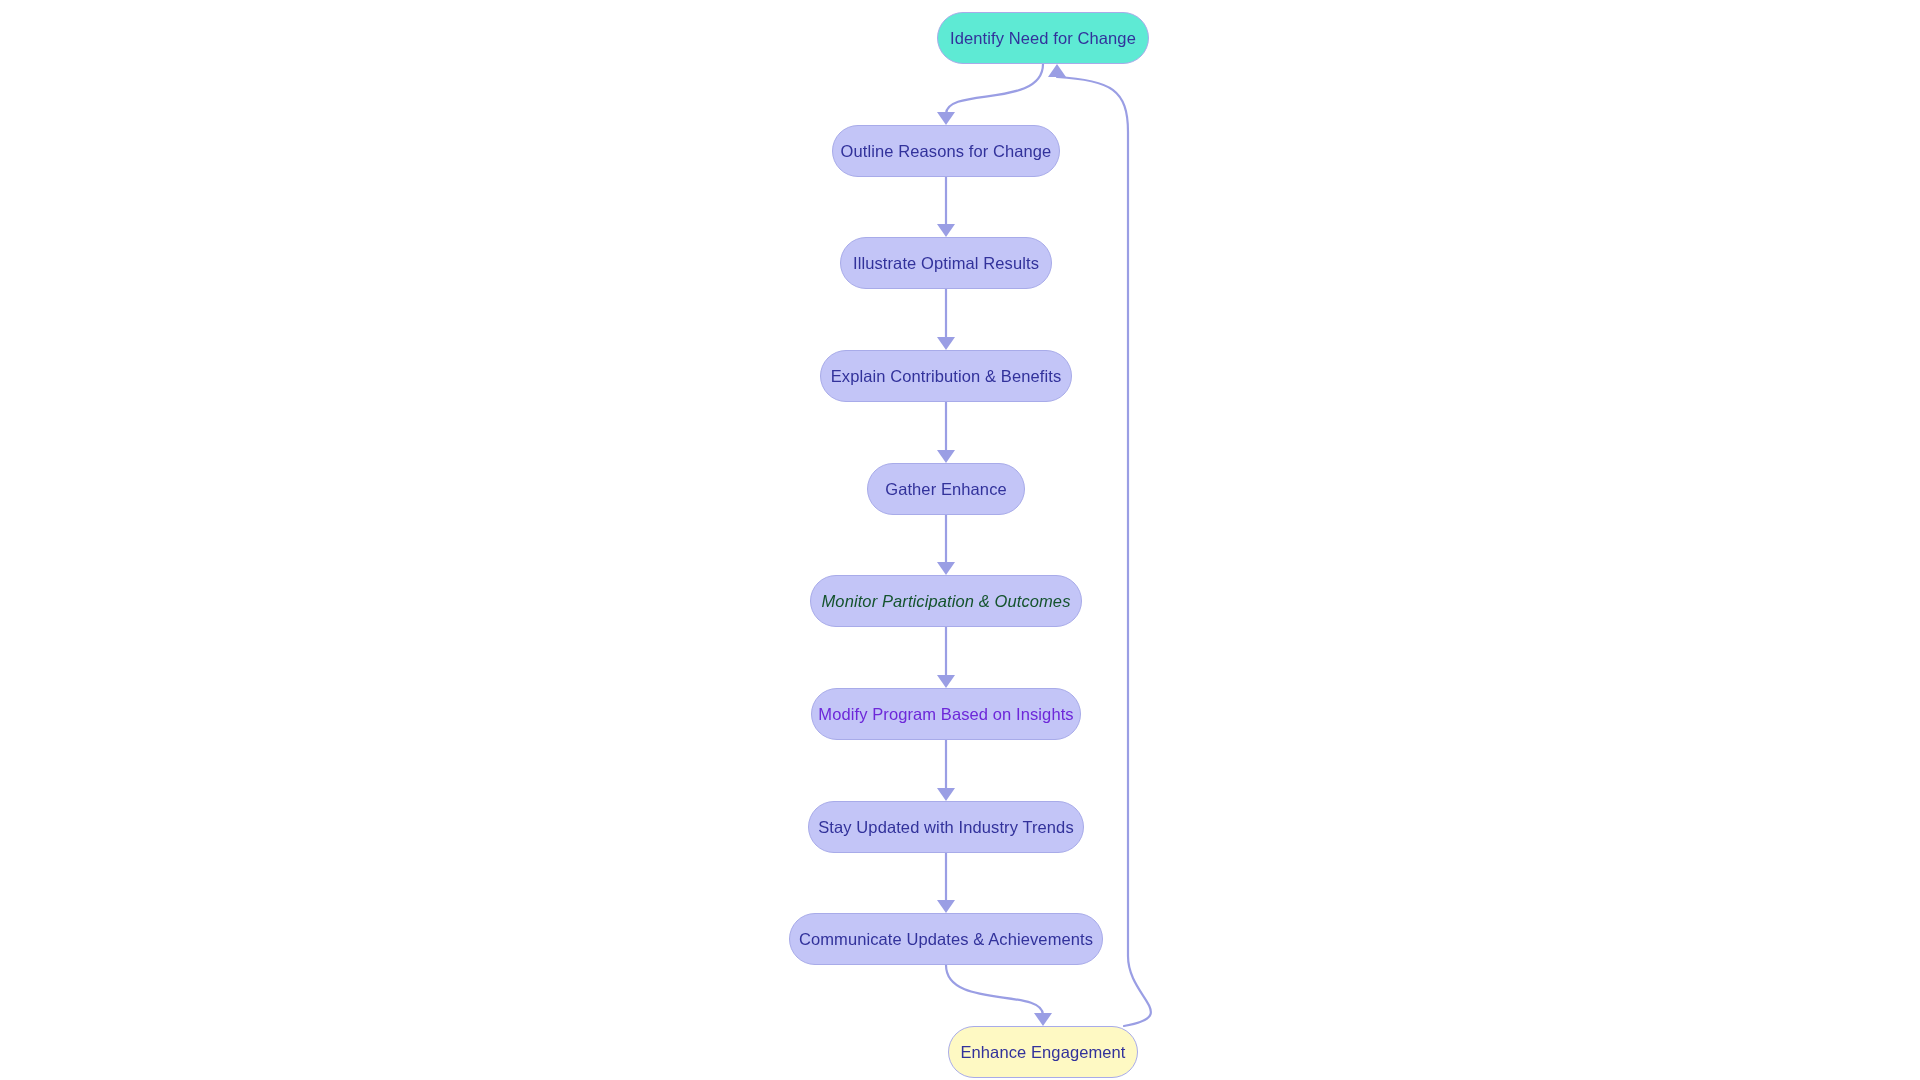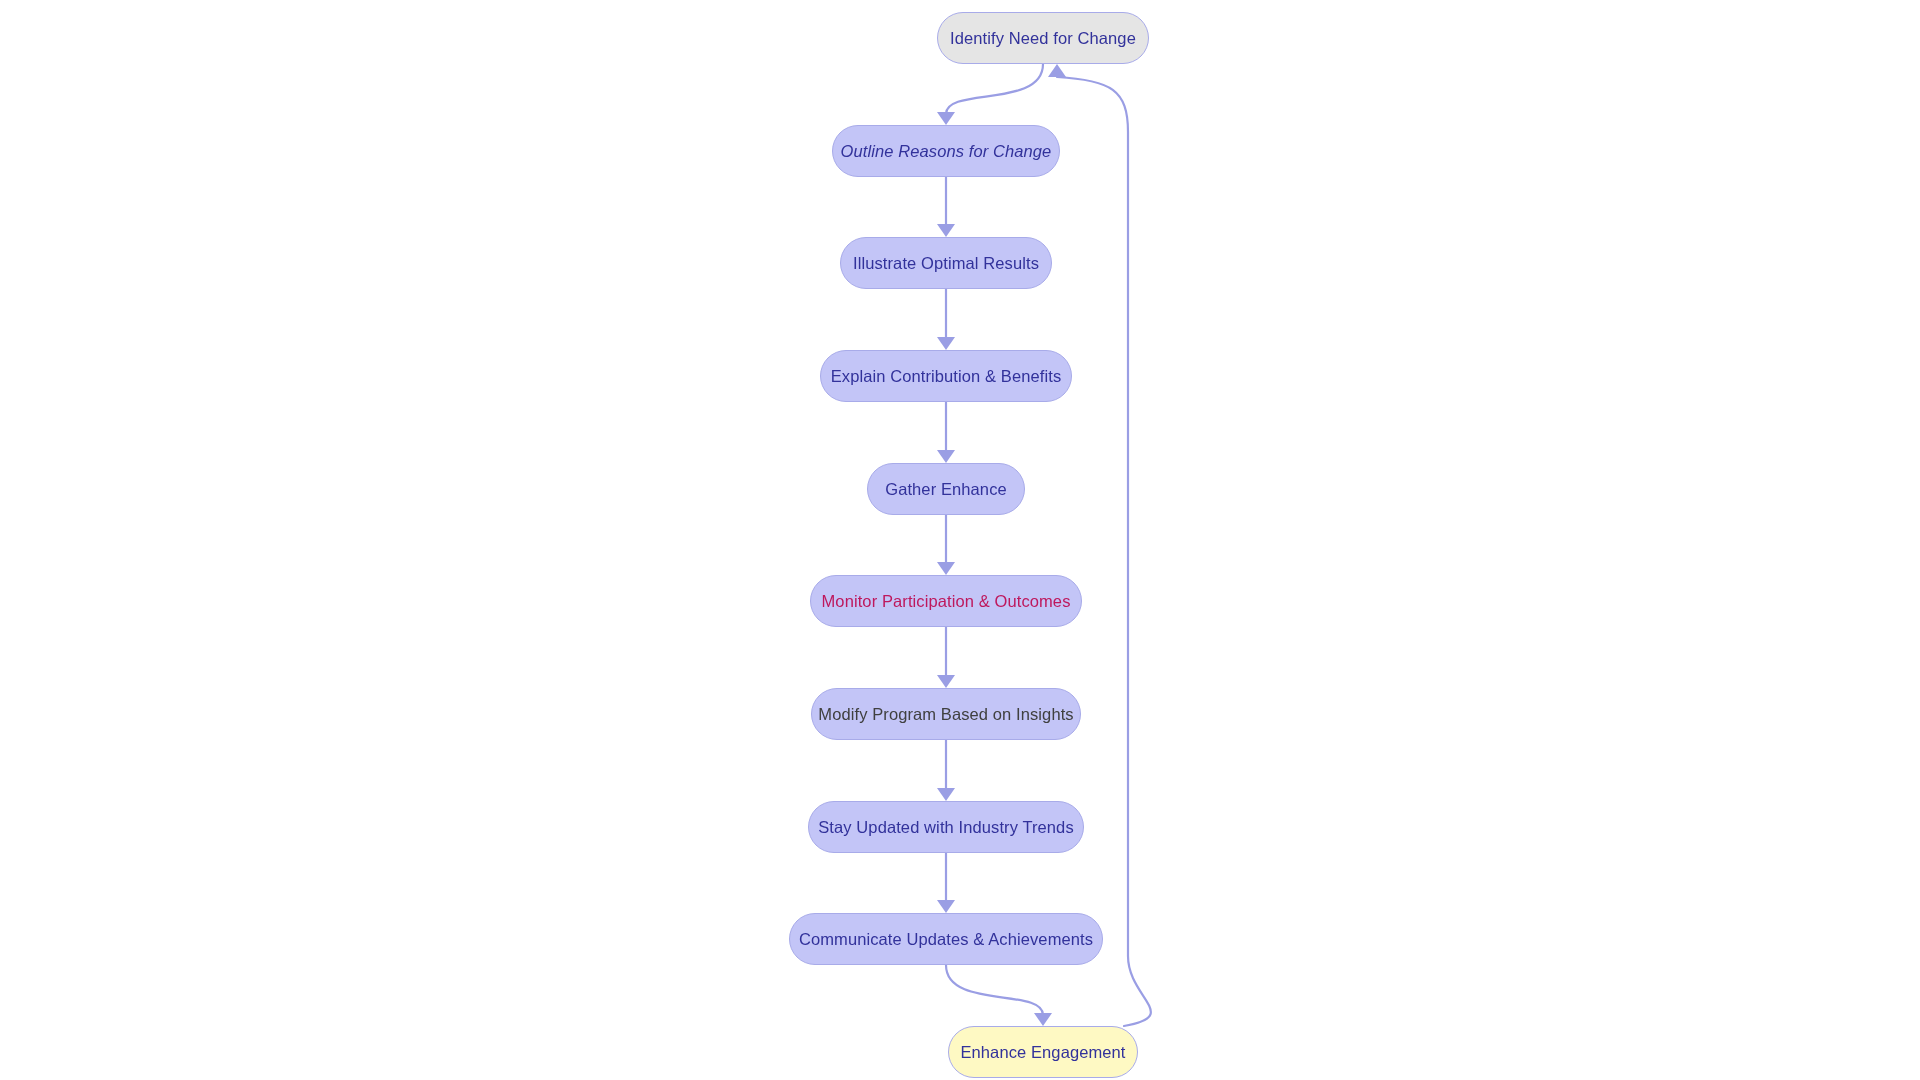--- a/index.html
+++ b/index.html
@@ -81,40 +81,40 @@
       <polygon points="937,788 955,788 946,801" fill="#9a9ee4"></polygon>
       <path d="M 946 853 L 946 902" fill="none" stroke="#9a9ee4" stroke-width="2.2" stroke-linecap="round"></path>
       <polygon points="937,900 955,900 946,913" fill="#9a9ee4"></polygon>
       <path d="M 946 965 C 946 1009.5, 1043 987.5, 1043 1015" fill="none" stroke="#9a9ee4" stroke-width="2.2" stroke-linecap="round"></path>
       <polygon points="1034,1013 1052,1013 1043,1026" fill="#9a9ee4"></polygon>
       <path d="M 1124 1026 C 1182 1016, 1128 998, 1128 956 L 1128 132 C 1128 90, 1111 80, 1057 77" fill="none" stroke="#9a9ee4" stroke-width="2.2" stroke-linecap="round"></path>
       <polygon points="1048,77 1066,77 1057,64" fill="#9a9ee4"></polygon>
     </svg>
 
   <div id="node-layer">
-      <div class="node" style="left: 1043px; top: 38px; width: 212px; background: #e5e5e5; border-color: rgb(168, 171, 233);">
+      <div class="node" style="left: 1043px; top: 38px; width: 212px; background: #5eead4; border-color: rgb(168, 171, 233);">
         <span class="node-label" style="color: rgb(50, 50, 155);">Identify Need for Change</span>
       </div>
       <div class="node" style="left: 946px; top: 151px; width: 228px; background: rgb(195, 197, 247); border-color: rgb(168, 171, 233);">
-        <span class="node-label" style="color: rgb(50, 50, 155); font-style: italic;">Outline Reasons for Change</span>
+        <span class="node-label" style="color: rgb(50, 50, 155);">Outline Reasons for Change</span>
       </div>
       <div class="node" style="left: 946px; top: 376px; width: 252px; background: rgb(195, 197, 247); border-color: rgb(168, 171, 233);">
         <span class="node-label" style="color: rgb(50, 50, 155);">Explain Contribution &amp; Benefits</span>
       </div>
       <div class="node" style="left: 946px; top: 263px; width: 212px; background: rgb(195, 197, 247); border-color: rgb(168, 171, 233);">
         <span class="node-label" style="color: rgb(50, 50, 155);">Illustrate Optimal Results</span>
       </div>
       <div class="node" style="left: 946px; top: 489px; width: 158px; background: rgb(195, 197, 247); border-color: rgb(168, 171, 233);">
         <span class="node-label" style="color: rgb(50, 50, 155);">Gather Enhance</span>
       </div>
       <div class="node" style="left: 946px; top: 601px; width: 272px; background: rgb(195, 197, 247); border-color: rgb(168, 171, 233);">
-        <span class="node-label" style="color: #be185d;">Monitor Participation &amp; Outcomes</span>
+        <span class="node-label" style="color: #14532d; font-style: italic;">Monitor Participation &amp; Outcomes</span>
       </div>
       <div class="node" style="left: 946px; top: 714px; width: 270px; background: rgb(195, 197, 247); border-color: rgb(168, 171, 233);">
-        <span class="node-label" style="color: #404040;">Modify Program Based on Insights</span>
+        <span class="node-label" style="color: #6d28d9;">Modify Program Based on Insights</span>
       </div>
       <div class="node" style="left: 946px; top: 939px; width: 314px; background: rgb(195, 197, 247); border-color: rgb(168, 171, 233);">
         <span class="node-label" style="color: rgb(50, 50, 155);">Communicate Updates &amp; Achievements</span>
       </div>
       <div class="node" style="left: 946px; top: 827px; width: 276px; background: rgb(195, 197, 247); border-color: rgb(168, 171, 233);">
         <span class="node-label" style="color: rgb(50, 50, 155);">Stay Updated with Industry Trends</span>
       </div>
       <div class="node" style="left: 1043px; top: 1052px; width: 190px; background: #fef9c3; border-color: rgb(168, 171, 233);">
         <span class="node-label" style="color: rgb(50, 50, 155);">Enhance Engagement</span>
       </div>

